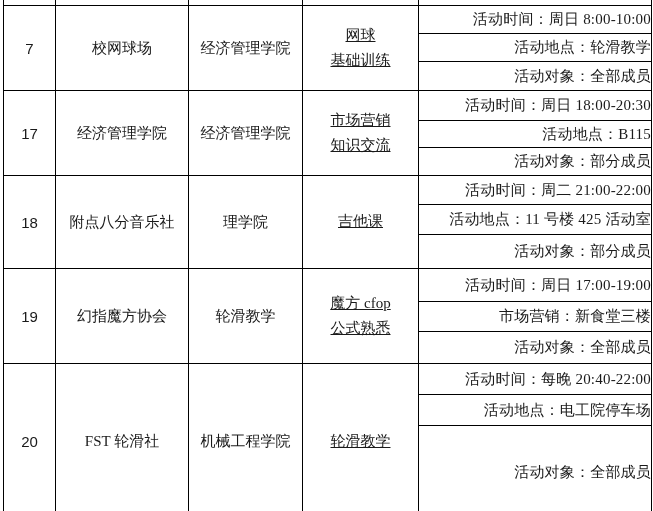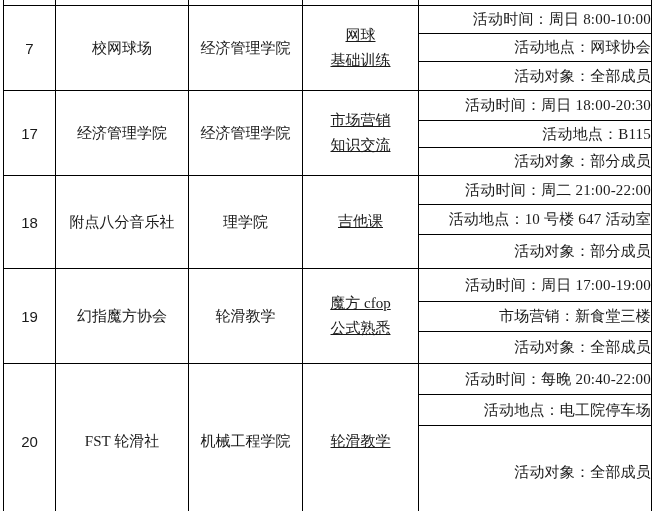--- a/index.html
+++ b/index.html
@@ -91,21 +91,21 @@
 
     <tr>
       <td class="num-cell" rowspan="3">7</td>
       <td class="center-cell" rowspan="3">校网球场</td>
       <td class="center-cell" rowspan="3">经济管理学院</td>
       <td class="activity-cell" rowspan="3">网球
 基础训练</td>
       <td class="detail-cell h27">活动时间：周日 8:00-10:00</td>
     </tr>
     <tr>
-      <td class="detail-cell h27">活动地点：网球协会</td>
+      <td class="detail-cell h27">活动地点：轮滑教学</td>
     </tr>
     <tr>
       <td class="detail-cell h28">活动对象：全部成员</td>
     </tr>
 
     <tr>
       <td class="num-cell" rowspan="3">17</td>
       <td class="center-cell" rowspan="3">经济管理学院</td>
       <td class="center-cell" rowspan="3">经济管理学院</td>
       <td class="activity-cell" rowspan="3">市场营销
@@ -120,21 +120,21 @@
     </tr>
 
     <tr>
       <td class="num-cell" rowspan="3">18</td>
       <td class="center-cell" rowspan="3">附点八分音乐社</td>
       <td class="center-cell" rowspan="3">理学院</td>
       <td class="activity-cell" rowspan="3">吉他课</td>
       <td class="detail-cell h28">活动时间：周二 21:00-22:00</td>
     </tr>
     <tr>
-      <td class="detail-cell h29">活动地点：10 号楼 647 活动室</td>
+      <td class="detail-cell h29">活动地点：11 号楼 425 活动室</td>
     </tr>
     <tr>
       <td class="detail-cell h33">活动对象：部分成员</td>
     </tr>
 
     <tr>
       <td class="num-cell" rowspan="3">19</td>
       <td class="center-cell" rowspan="3">幻指魔方协会</td>
       <td class="center-cell" rowspan="3">轮滑教学</td>
       <td class="activity-cell" rowspan="3">魔方 cfop

